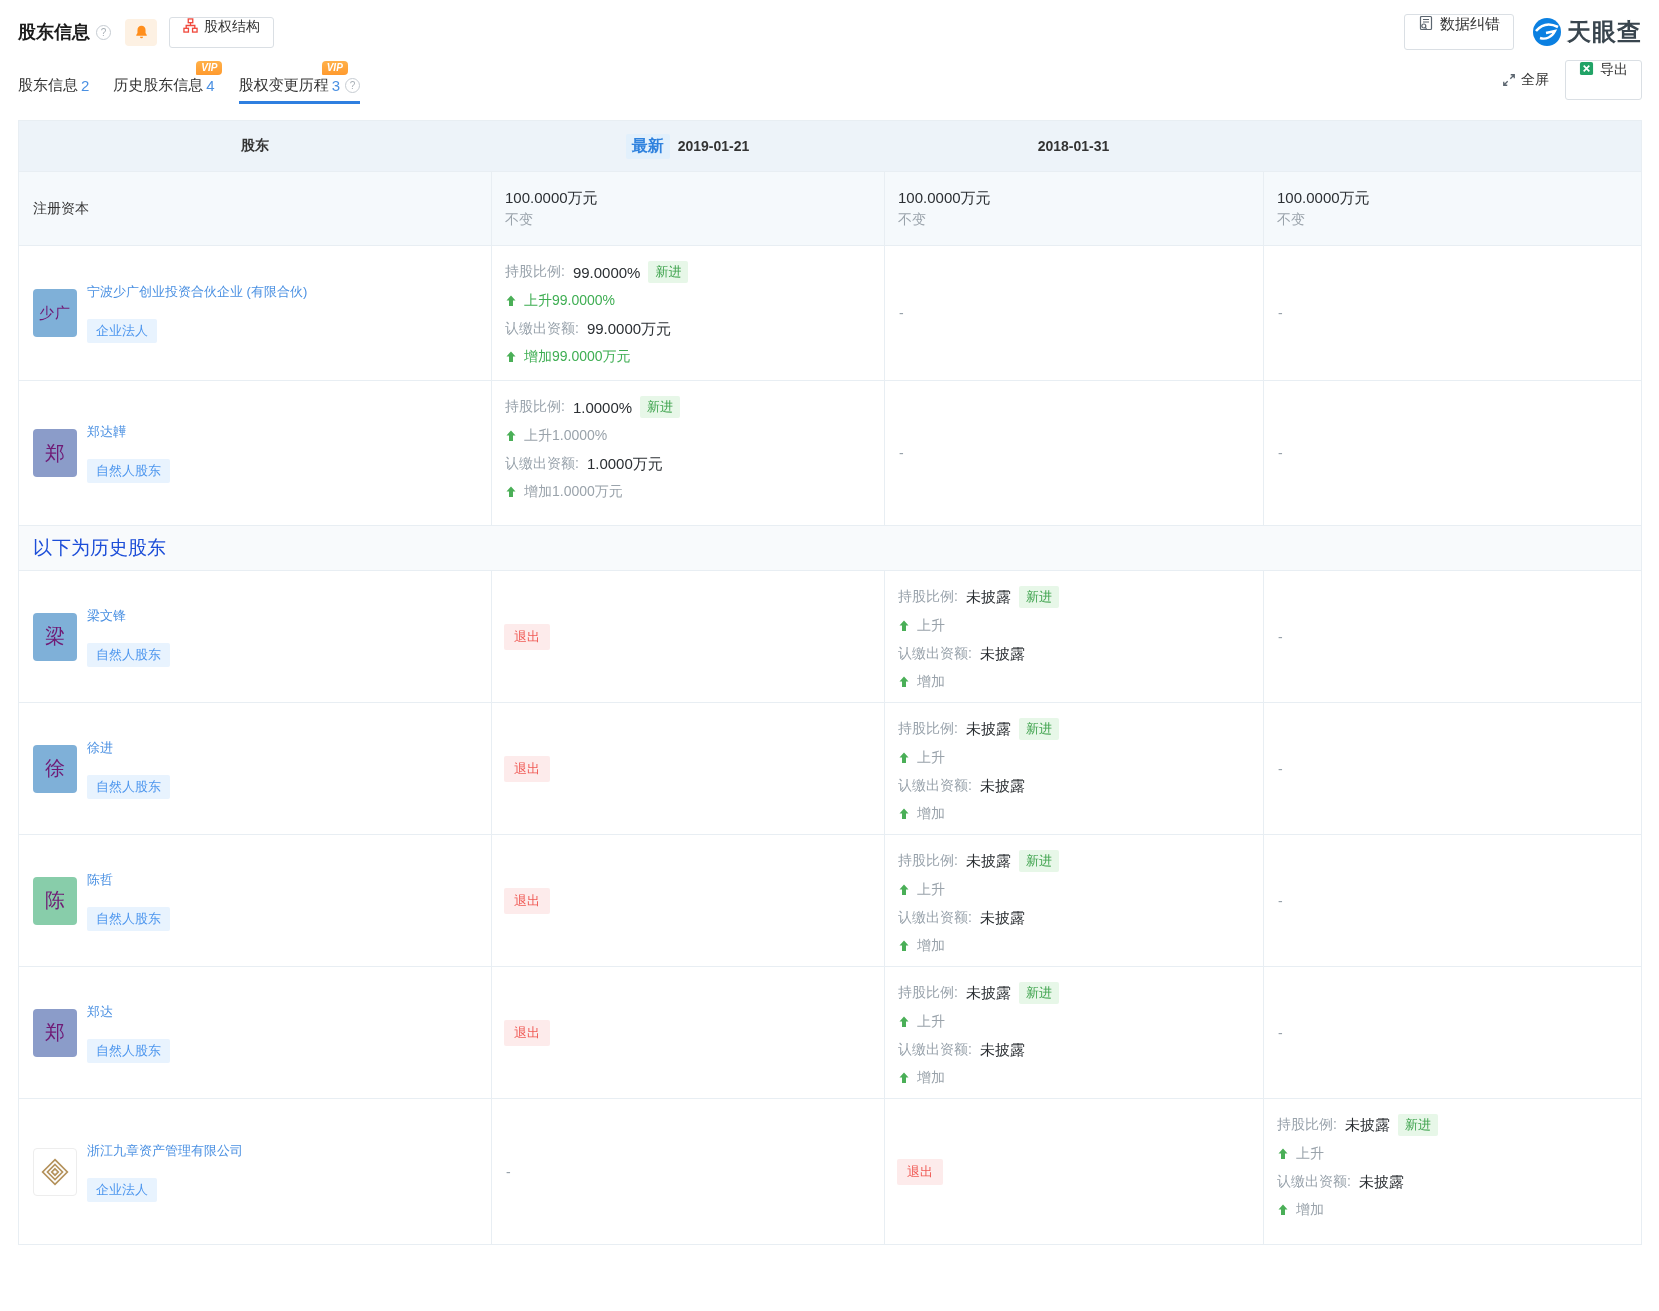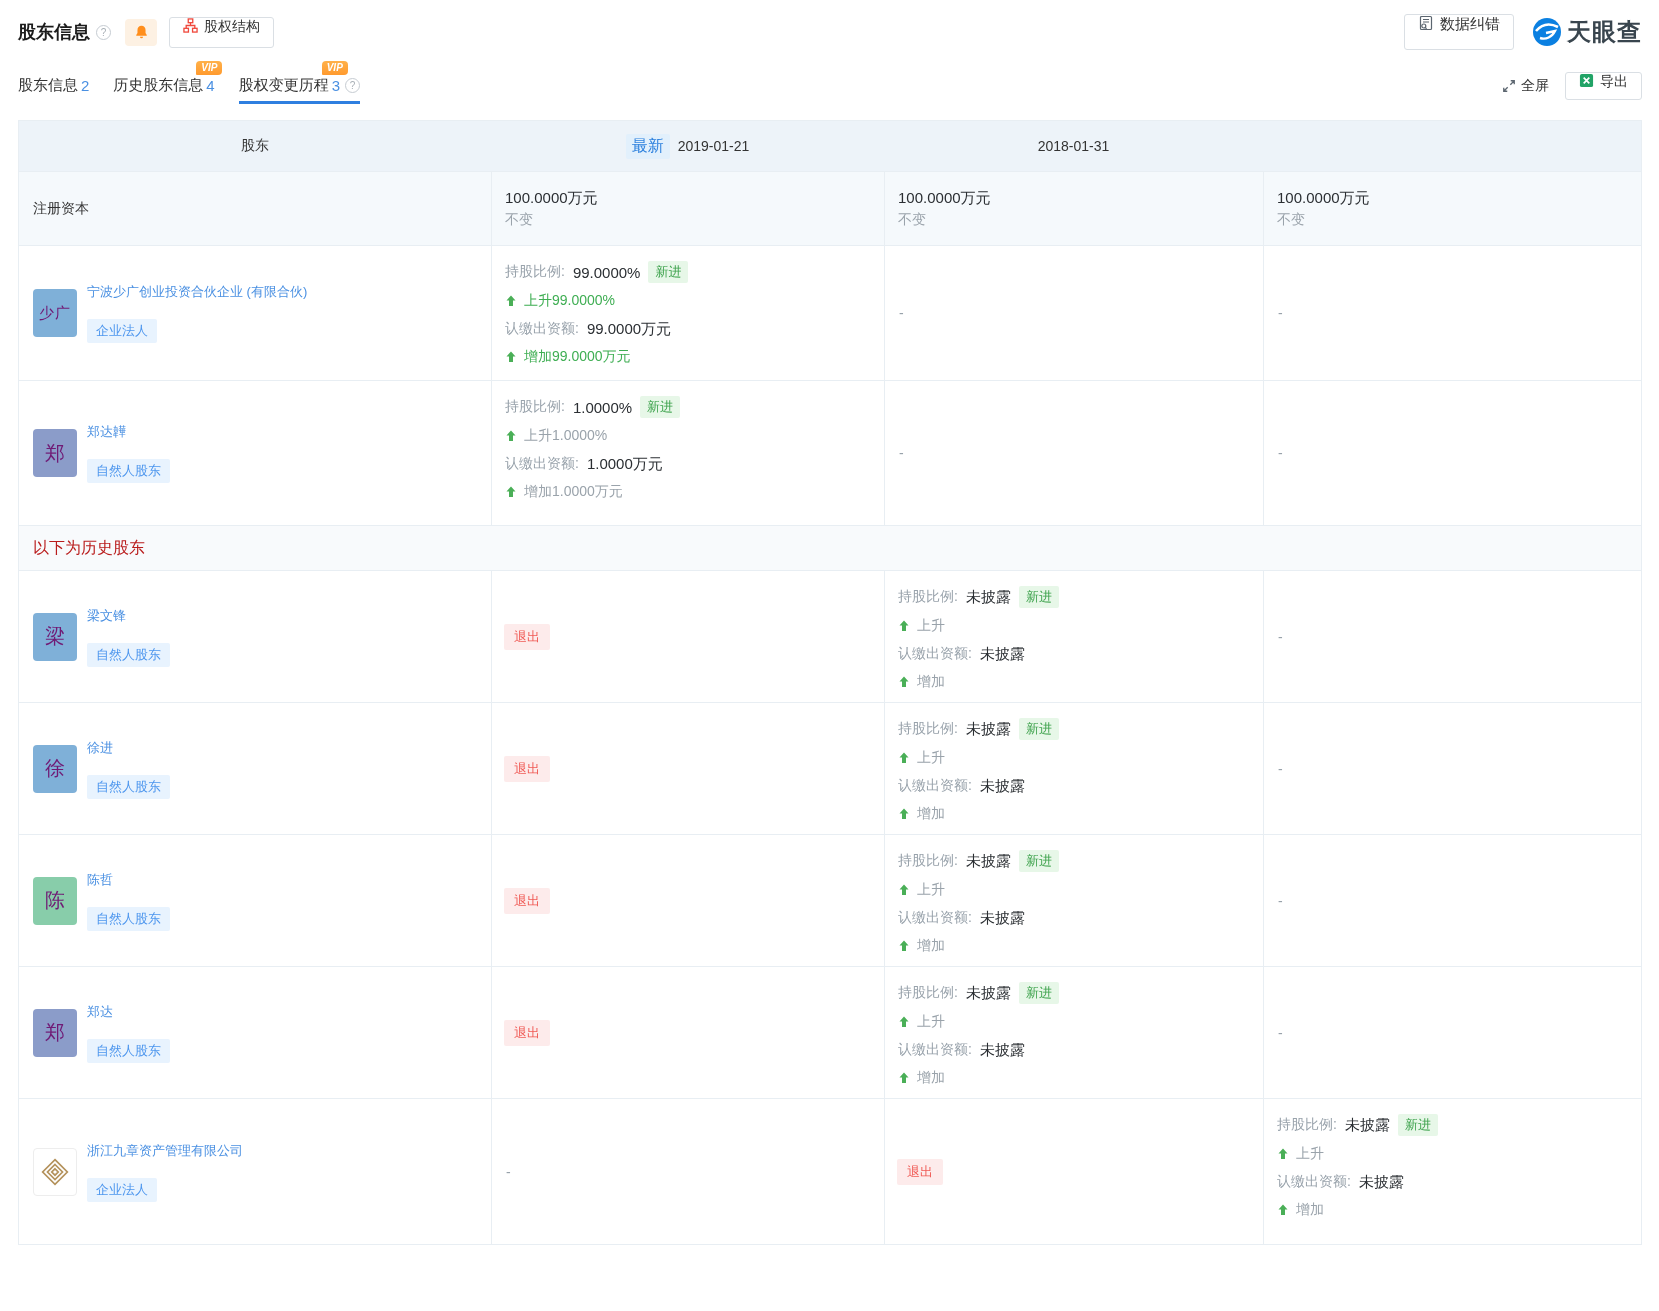--- a/index.html
+++ b/index.html
@@ -31,48 +31,48 @@
     color:#333; cursor:pointer; padding-bottom:9px; }
   .tab .count { color:#4a90e2; margin-left:3px; }
   .count-wrap { position:relative; display:inline-block; }
   .vip-badge { position:absolute; top:-16px; left:-7px; background:linear-gradient(#ffb14a,#ff9a2e);
     color:#fff; font-size:10px; font-weight:bold; font-style:italic; border-radius:4px 4px 4px 1px;
     padding:1px 5px; line-height:12px; }
   .tab.active::after { content:""; position:absolute; left:0; right:0; bottom:0; height:3px; background:#2e7fe0; }
   .tab .help { margin-left:5px; }
   .tab-actions { display:flex; align-items:center; gap:16px; padding-bottom:4px; }
   .fullscreen { display:inline-flex; align-items:center; gap:5px; font-size:14px; color:#333; cursor:pointer; }
-  .export-btn { height:28px; }
+  .export-btn { height:40px; }
 
   
   .grid-table { margin-top:16px; width:1624px; border:1px solid #e8eef3; border-bottom:1px solid #e8eef3; }
   .row { display:grid; grid-template-columns:472px 393px 379px 378px; border-bottom:1px solid #e8eef3; }
   .row:last-child { border-bottom:none; }
   .grid-table { border-bottom:1px solid #e8eef3; }
   .cell { border-left:1px solid #e8eef3; min-width:0; }
   .cell:first-child { border-left:none; }
 
   .thead-row { background:#edf3f9; height:51px; }
   .thead-row .cell { display:flex; align-items:center; justify-content:center; font-size:14px; color:#333;
-    border-left:none; }
+    border-left:none;font-weight:bold; }
   .latest-badge { background:#e2f0fc; color:#2f82de; font-size:16px; padding:2px 6px; border-radius:2px;
     margin-right:8px; }
 
   .capital-row { background:#f5f9fc; height:74px; }
   .capital-label { display:flex; align-items:center; padding-left:14px; font-size:14px; color:#333; }
   .capital-cell { display:flex; flex-direction:column; justify-content:center; padding-left:13px; gap:3px; }
   .capital-amount { font-size:15px; color:#2b2f33; }
   .capital-change { font-size:14px; color:#9aa3ab; }
 
   .sh-row1 { height:135px; } .sh-row2 { height:145px; }
   .sh-row3, .sh-row4, .sh-row5, .sh-row6 { height:132px; }
   .sh-row7 { height:145px; }
 
   .divider-row { height:45px; background:#f8fafc; display:flex; align-items:center; padding-left:14px;
-    font-size:16px; color:#b91c1c; border-bottom:1px solid #e8eef3; }
+    font-size:19px; color:#1d4ed8; border-bottom:1px solid #e8eef3; }
 
   .cell-shareholder { display:flex; align-items:center; padding-left:14px; }
   .avatar { width:44px; height:48px; border-radius:4px; color:#701a75; display:flex; align-items:center;
     justify-content:center; flex:none; }
   .avatar-1ch { font-size:20px; } .avatar-2ch { font-size:15px; letter-spacing:1px; }
   .avatar-logo { background:#fff; border:1px solid #ededed; }
   .sh-info { margin-left:10px; display:flex; flex-direction:column; align-items:flex-start; }
   .sh-name { font-size:13px; color:#4a90e2; text-decoration:none; cursor:pointer; }
   .sh-tag { margin-top:18px; background:#e8f3fe; color:#4d96ee; font-size:13px; padding:3px 9px; border-radius:2px; }
 

